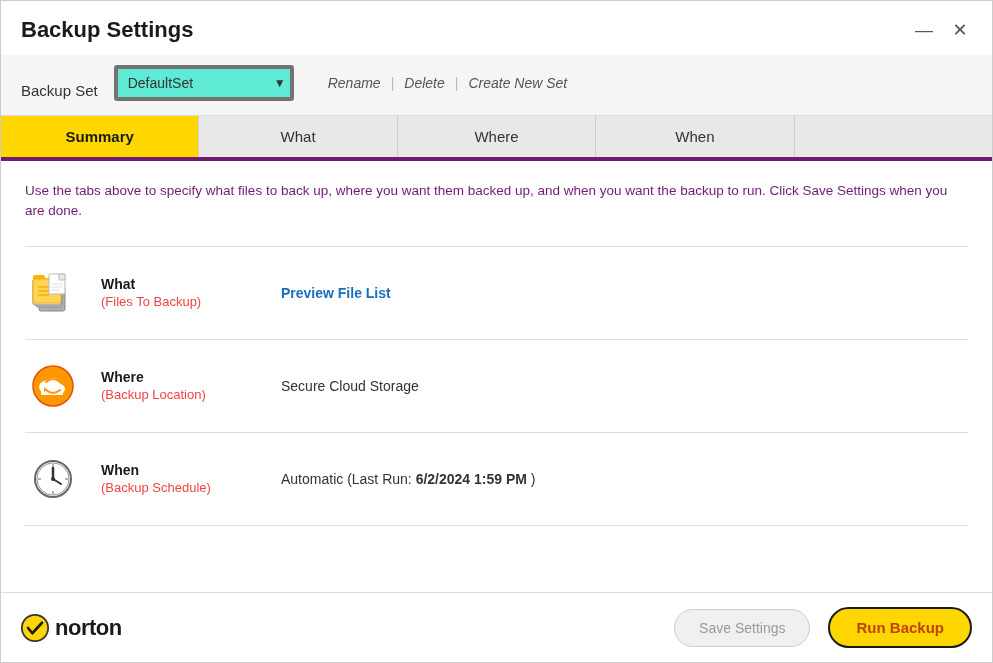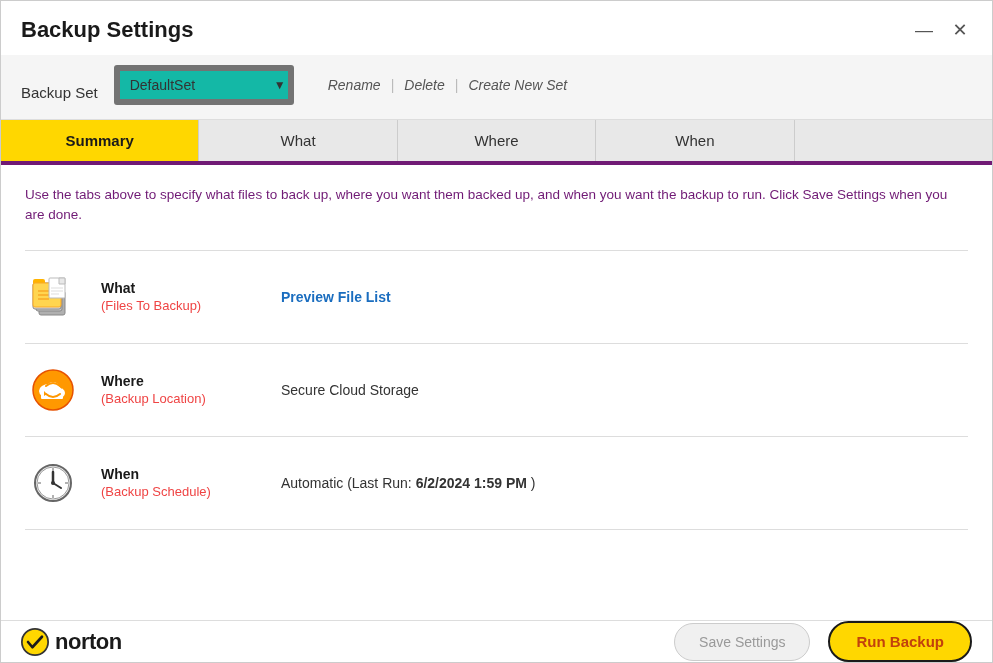--- a/index.html
+++ b/index.html
@@ -61,22 +61,22 @@
       border-bottom: 1px solid #ddd;
     }
     .backup-set-label {
       font-size: 15px;
       color: #333;
       font-weight: 400;
       white-space: nowrap;
       margin-top: 15px;
     }
     .backup-set-select {
-      border: 6px solid #737373;
-      background: #14b8a6;
+      border: 4px solid #737373;
+      background: #5eead4;
       padding: 6px 36px 6px 10px;
       font-size: 14px;
       color: #333;
       cursor: pointer;
       appearance: none;
       -webkit-appearance: none;
       position: relative;
       min-width: 180px;
       outline: none;
       border-radius: 3px;
@@ -189,21 +189,21 @@
       color: #1a6dbf;
       font-weight: 600;
       cursor: pointer;
       text-decoration: none;
       font-size: 14px;
     }
     .footer {
       display: flex;
       align-items: center;
       justify-content: space-between;
-      padding: 0 20px;
+      padding: 14px 20px;
       border-top: 1px solid #ddd;
       background: #fff;
     }
     .norton-logo {
       display: flex;
       align-items: center;
       gap: 6px;
     }
     .norton-check {
       width: 28px;

